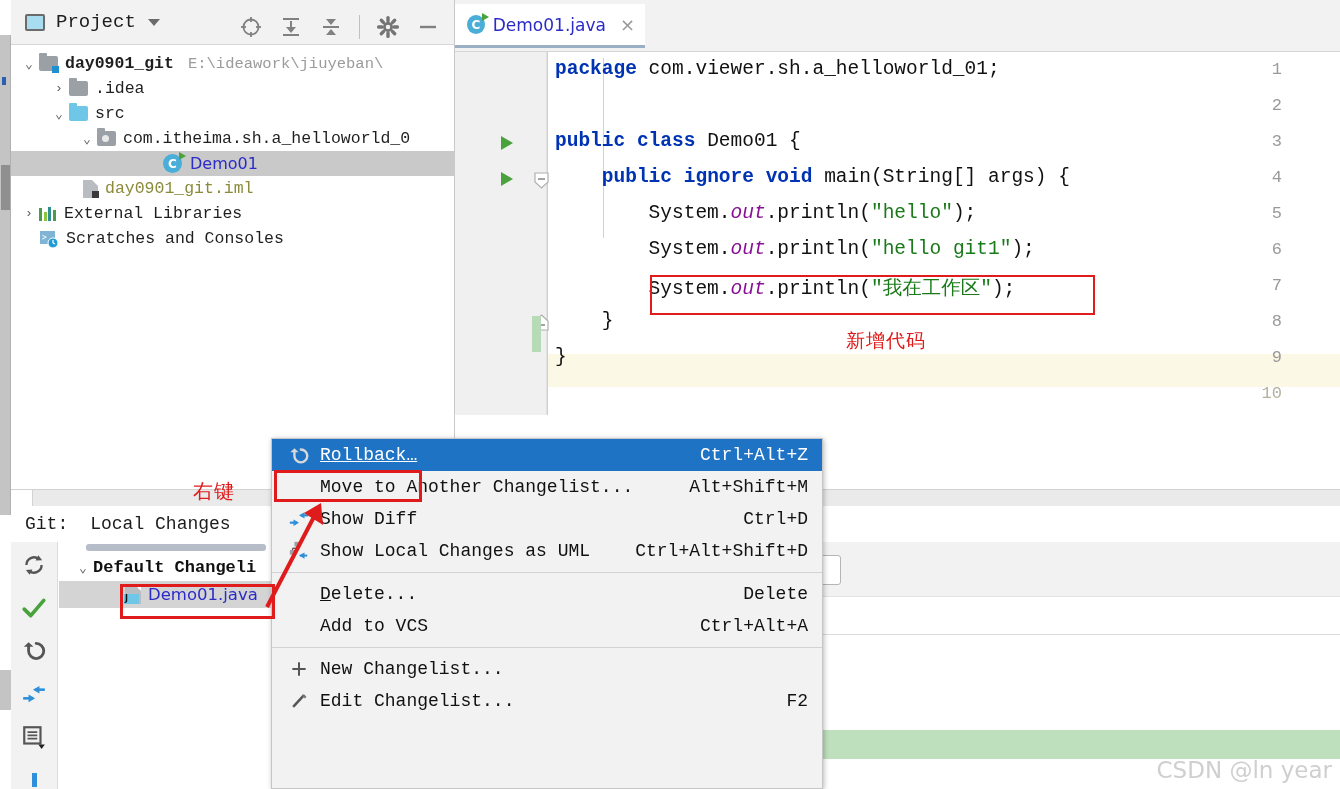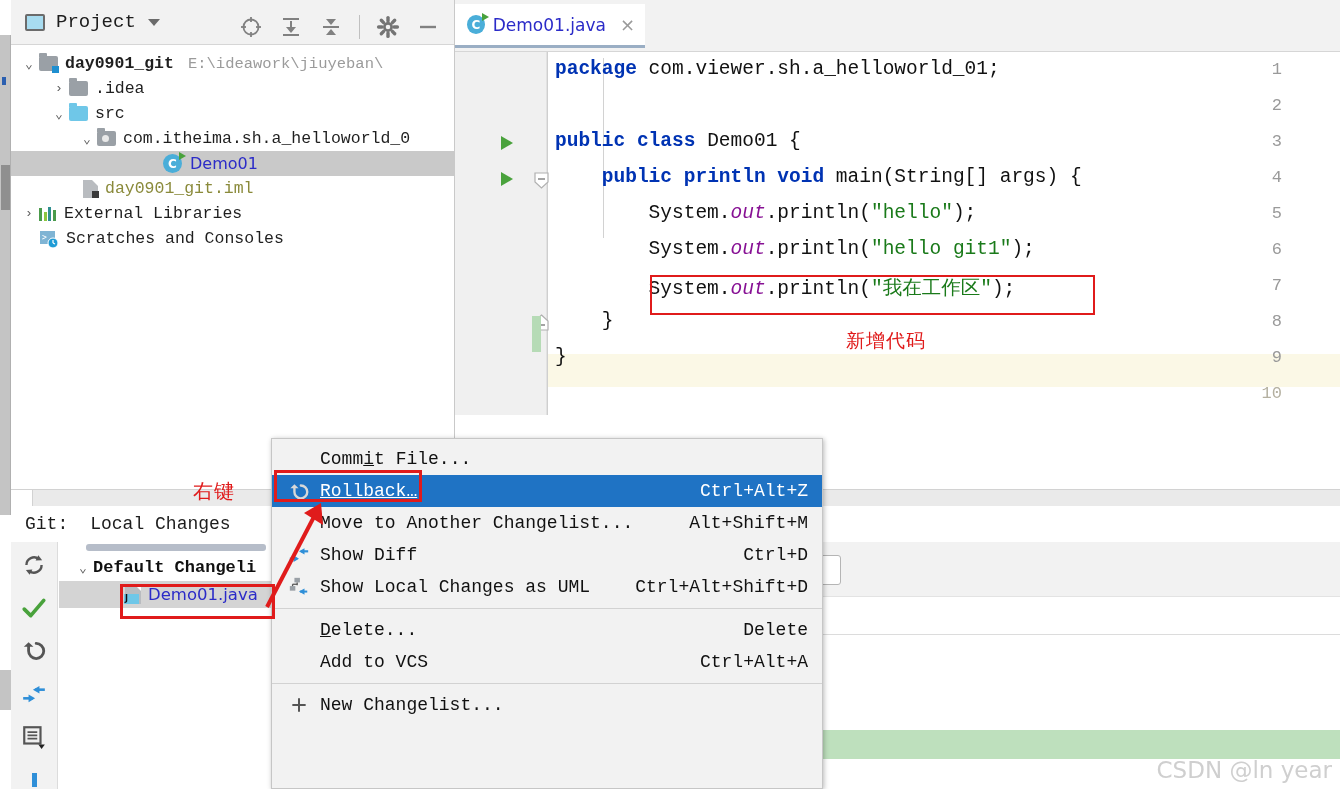--- a/index.html
+++ b/index.html
@@ -350,21 +350,21 @@
       </svg>
       <svg class="foldmark" style="top:262px" viewBox="0 0 17 17">
         <polygon points="8.5,1 15,7 15,16 2,16 2,7" fill="#fff" stroke="#b0b0b0" stroke-width="1.2"></polygon>
         <line x1="5" y1="11" x2="12" y2="11" stroke="#7d7d7d" stroke-width="1.4"></line>
       </svg>
       <div class="greenbar" style="top:264px"></div>
       <div class="vline"></div>
 
       <div class="codeline" style="top:6px"><span class="kw">package</span><span class="plain"> com.viewer.sh.a_helloworld_01;</span></div>
       <div class="codeline" style="top:78px"><span class="kw">public class </span><span class="plain">Demo01 {</span></div>
-      <div class="codeline" style="top:114px"><span class="plain">    </span><span class="kw">public println void </span><span class="plain">main(String[] args) {</span></div>
+      <div class="codeline" style="top:114px"><span class="plain">    </span><span class="kw">public ignore void </span><span class="plain">main(String[] args) {</span></div>
       <div class="codeline" style="top:150px"><span class="plain">        System.</span><span class="fld">out</span><span class="plain">.println(</span><span class="str">"hello"</span><span class="plain">);</span></div>
       <div class="codeline" style="top:186px"><span class="plain">        System.</span><span class="fld">out</span><span class="plain">.println(</span><span class="str">"hello git1"</span><span class="plain">);</span></div>
       <div class="codeline" style="top:222px"><span class="plain">        System.</span><span class="fld">out</span><span class="plain">.println(</span><span class="str">"我在工作区"</span><span class="plain">);</span></div>
       <div class="codeline" style="top:258px"><span class="plain">    }</span></div>
       <div class="codeline" style="top:294px"><span class="plain">}</span></div>
     </div>
   </div>
 
   <div class="redbox-code"></div>
   <div class="ann-code">新增代码</div>
@@ -446,24 +446,20 @@
       <div class="diff-line" style="top:112px"><span class="fld">out</span><span class="plain">.println(</span><span class="str">"hello"</span><span class="plain">);</span></div>
       <div class="diff-line" style="top:148px"><span class="fld">out</span><span class="plain">.println(</span><span class="str">"hello git1"</span><span class="plain">);</span></div>
       <div class="diff-line" style="top:184px"><span class="fld">out</span><span class="plain">.println(</span><span class="str">"我在工作区"</span><span class="plain">);</span></div>
 
       <div class="watermark">CSDN @ln year</div>
     </div>
   </div>
 
   <div class="ctxmenu">
 
-    <div class="mi" style="margin-top:4px">
-      <span class="mi-ico"></span>
-      <span class="mi-lbl">Comm<span class="ul1">i</span>t File...</span>
-    </div>
 
     <div class="mi hl">
       <span class="mi-ico">
         <svg width="22" height="22" viewBox="0 0 24 24">
           <path d="M7 8 L7 13 A7 7 0 1 0 14 6" fill="none" stroke="#d8d8d8" stroke-width="2.6" stroke-linecap="round"></path>
           <polygon points="7,4.5 11.5,9 2.6,9" fill="#d8d8d8"></polygon>
         </svg>
       </span>
       <span class="mi-lbl">Rollback…</span>
       <span class="mi-key">Ctrl+Alt+Z</span>
@@ -524,20 +520,30 @@
     <div class="mi">
       <span class="mi-ico">
         <svg width="20" height="20" viewBox="0 0 24 24">
           <line x1="12" y1="4" x2="12" y2="20" stroke="#555" stroke-width="2.4"></line>
           <line x1="4" y1="12" x2="20" y2="12" stroke="#555" stroke-width="2.4"></line>
         </svg>
       </span>
       <span class="mi-lbl">New Changelist...</span>
     </div>
 
+    <div class="mi">
+      <span class="mi-ico">
+        <svg width="20" height="20" viewBox="0 0 24 24">
+          <line x1="5" y1="19" x2="18" y2="5" stroke="#555" stroke-width="3"></line>
+          <polygon points="18,4 21,7 19,9 16,6" fill="#777"></polygon>
+        </svg>
+      </span>
+      <span class="mi-lbl">Edit Changelist...</span>
+      <span class="mi-key">F2</span>
+    </div>
 
     <div class="mi">
       
       
     </div>
   </div>
 
   <div class="redbox" style="left:274px;top:470px;width:148px;height:32px;"></div>
   <div class="redbox" style="left:120px;top:584px;width:155px;height:35px;"></div>
   <div class="ann-cn" style="left:193px;top:478px;font-size:20px;letter-spacing:1px;">右键</div>

